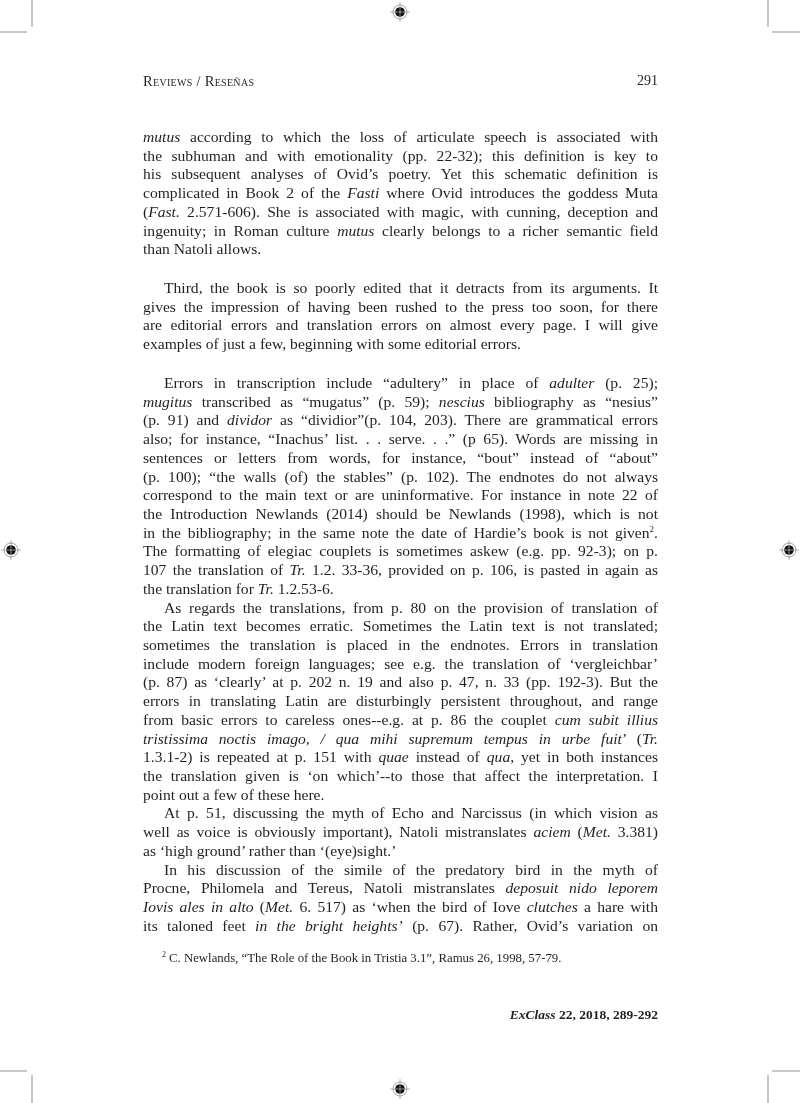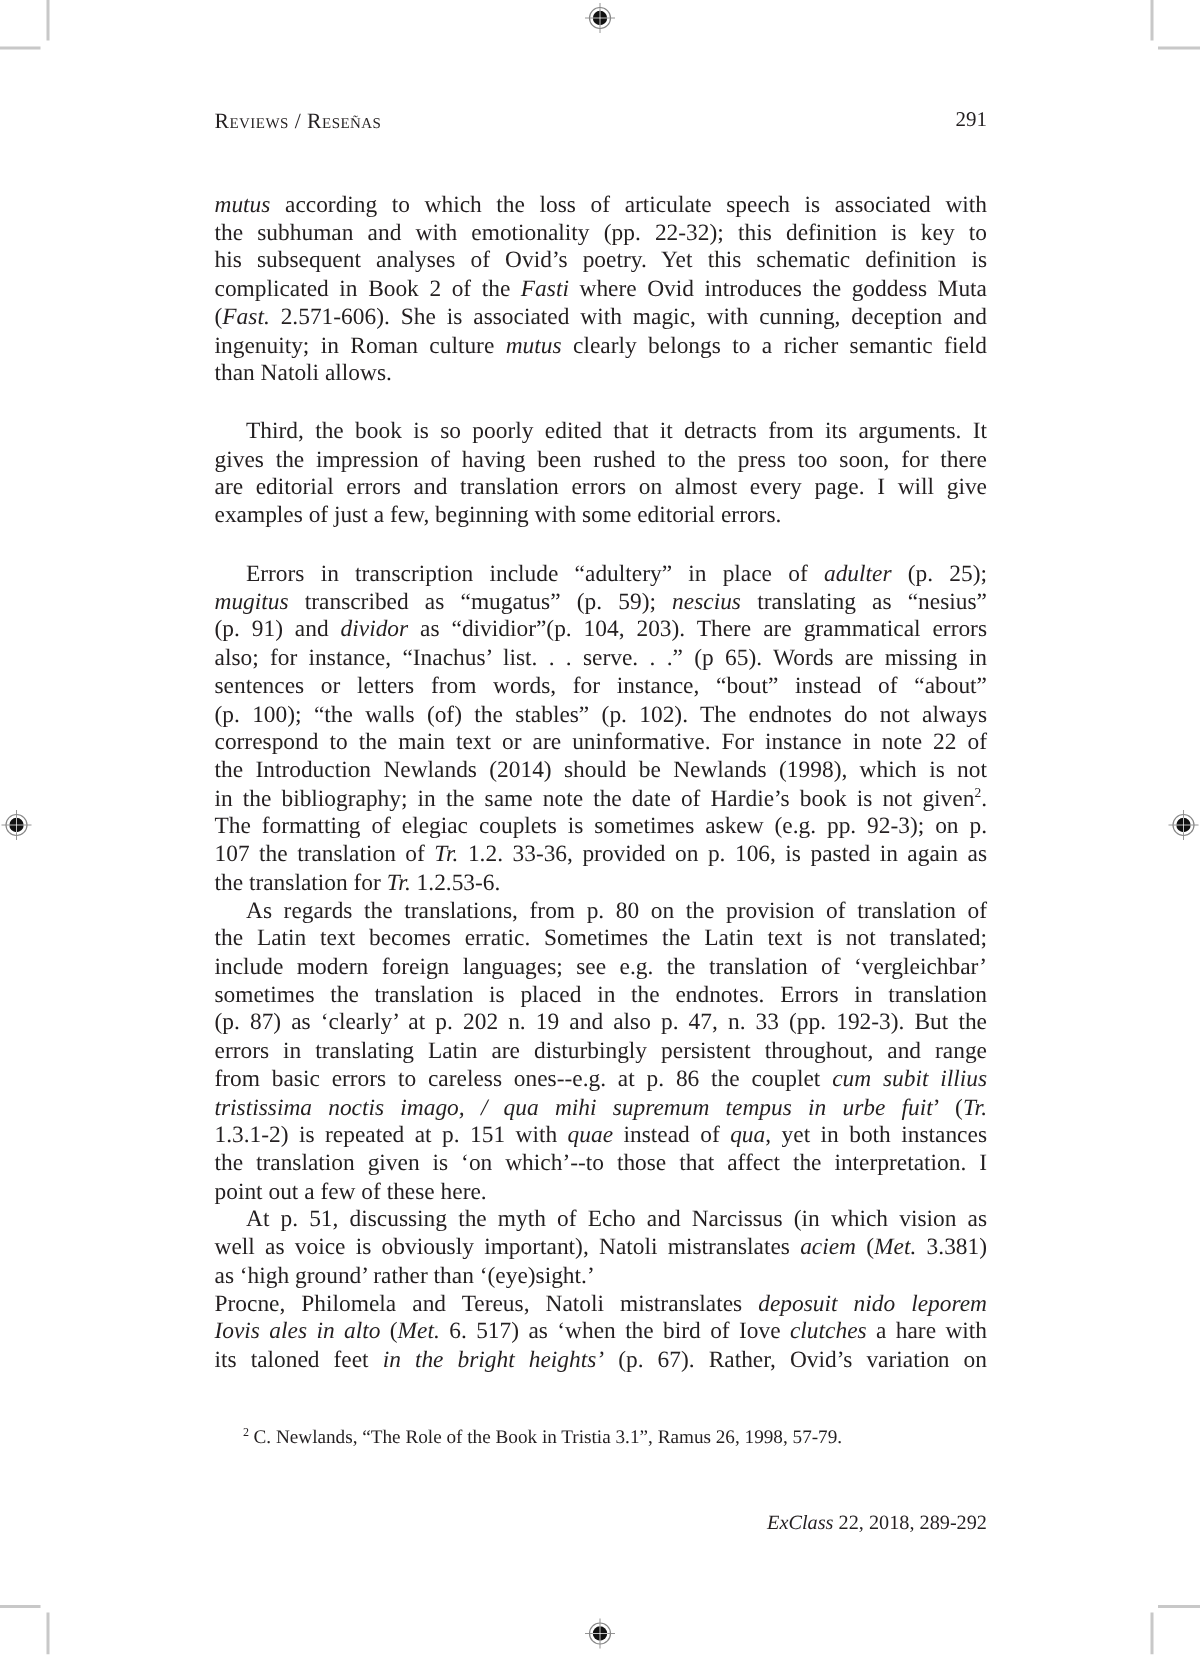--- a/index.html
+++ b/index.html
@@ -23,21 +23,21 @@
     font-size: 15.6px; line-height: 18.72px; text-align: justify;
   }
   .line { display: block; text-align: justify; text-align-last: justify; white-space: nowrap; overflow: visible; }
   .line.last { text-align-last: left; }
   .footnote {
     position: absolute; top: 947px; left: 162px; width: 500px;
     font-size: 12.8px; line-height: 16px;
   }
   .footnote sup { font-size: 8px; vertical-align: 5px; margin-right: 3px; }
   .citation {
-    position: absolute; top: 1007px; right: 142px; font-size: 13.5px; text-align: right;
+    position: absolute; top: 1007px; right: 142px; font-size: 13.5px; text-align: right; font-weight: bold;
   }
   i, em { font-style: italic; }
   sup.fnref { font-size: 9px; vertical-align: 6px; line-height: 0; }
 </style>
 </head>
 <body>
 
 <div class="crop" style="left:0;top:31px;width:27px;height:1.5px;"></div>
 <div class="crop" style="left:31px;top:0;width:1.5px;height:27px;"></div>
 <div class="crop" style="left:772px;top:31px;width:28px;height:1.5px;"></div>
@@ -91,45 +91,46 @@
     <span class="line"><span>his subsequent analyses of Ovid’s poetry. Yet this schematic definition is</span></span>
     <span class="line"><span>complicated in Book 2 of the </span><i>Fasti</i><span> where Ovid introduces the goddess Muta</span></span>
     <span class="line"><span>(</span><i>Fast.</i><span> 2.571-606).  She is associated with magic, with cunning, deception and</span></span>
     <span class="line"><span>ingenuity; in Roman culture </span><i>mutus</i><span> clearly belongs to a richer semantic field</span></span>
     <span class="line last"><span>than Natoli allows.</span></span>
     <span class="line" style="text-indent: 21px; margin-top: 20px;"><span>Third, the book is so poorly edited that it detracts from its arguments. It</span></span>
     <span class="line"><span>gives the impression of having been rushed to the press too soon, for there</span></span>
     <span class="line"><span>are editorial errors and translation errors on almost every page.  I will give</span></span>
     <span class="line last"><span>examples of just a few, beginning with some editorial errors.</span></span>
     <span class="line" style="text-indent: 21px; margin-top: 20px;"><span>Errors in transcription include “adultery” in place of </span><i>adulter</i><span> (p. 25);</span></span>
-    <span class="line"><i>mugitus</i><span> transcribed as “mugatus” (p. 59); </span><i>nescius</i><span> translating as “nesius”</span></span>
+    <span class="line"><i>mugitus</i><span> transcribed as “mugatus” (p. 59); </span><i>nescius</i><span> bibliography as “nesius”</span></span>
     <span class="line"><span>(p. 91) and </span><i>dividor</i><span> as “dividior”(p. 104, 203). There are grammatical errors</span></span>
     <span class="line"><span>also; for instance,  “Inachus’ list. . . serve. . .” (p 65). Words are missing in</span></span>
     <span class="line"><span>sentences or letters from words, for instance, “bout” instead of “about”</span></span>
     <span class="line"><span>(p. 100); “the walls (of) the stables” (p. 102).  The endnotes do not always</span></span>
     <span class="line"><span>correspond to the main text or are uninformative. For instance in note 22 of</span></span>
     <span class="line"><span>the Introduction Newlands (2014) should be Newlands (1998), which is not</span></span>
     <span class="line"><span>in the bibliography; in the same note the date of Hardie’s book is not given</span><sup class="fnref">2</sup><span>.</span></span>
     <span class="line"><span>The formatting of elegiac couplets is sometimes askew (e.g. pp. 92-3); on p.</span></span>
     <span class="line"><span>107 the translation of </span><i>Tr.</i><span> 1.2. 33-36, provided on p. 106, is pasted in again as</span></span>
     <span class="line last"><span>the translation for </span><i>Tr.</i><span> 1.2.53-6.</span></span>
     <span class="line" style="text-indent: 21px;"><span>As regards the translations, from p. 80 on the provision of translation of</span></span>
     <span class="line"><span>the Latin text becomes erratic. Sometimes the Latin text is not translated;</span></span>
+    <span class="line"><span>sometimes the translation is placed in the endnotes.  Errors in translation</span></span>
     <span class="line"><span>include modern foreign languages; see e.g. the translation of ‘vergleichbar’</span></span>
-    <span class="line"><span>sometimes the translation is placed in the endnotes.  Errors in translation</span></span>
     <span class="line"><span>(p. 87) as ‘clearly’ at p. 202 n. 19 and also p. 47, n. 33 (pp. 192-3). But the</span></span>
     <span class="line"><span>errors in translating Latin are disturbingly persistent throughout, and range</span></span>
     <span class="line"><span>from basic errors to careless ones--e.g. at p.  86 the couplet </span><i>cum subit illius</i></span>
     <span class="line"><i>tristissima noctis imago, / qua mihi supremum tempus in urbe fuit</i><span>’ (</span><i>Tr.</i></span>
     <span class="line"><span>1.3.1-2) is repeated at p. 151 with </span><i>quae</i><span> instead of </span><i>qua</i><span>, yet in both instances</span></span>
     <span class="line"><span>the translation given is ‘on which’--to those that affect the interpretation.  I</span></span>
     <span class="line last"><span>point out a few of these here.</span></span>
     <span class="line" style="text-indent: 21px;"><span>At p. 51, discussing the myth of Echo and Narcissus (in which vision as</span></span>
     <span class="line"><span>well as voice is obviously important), Natoli mistranslates </span><i>aciem</i><span> (</span><i>Met.</i><span> 3.381)</span></span>
     <span class="line last"><span>as ‘high ground’ rather than ‘(eye)sight.’</span></span>
+    <span class="line" style="text-indent: 21px;"><span>In his discussion of the simile of the predatory bird in the myth of</span></span>
     <span class="line"><span>Procne, Philomela and Tereus, Natoli mistranslates </span><i>deposuit nido leporem</i></span>
     <span class="line"><i>Iovis ales in alto</i><span> (</span><i>Met.</i><span> 6. 517) as ‘when the bird of Iove </span><i>clutches</i><span> a hare with</span></span>
     <span class="line"><span>its taloned feet </span><i>in the bright heights’</i><span> (p. 67). Rather, Ovid’s variation on</span></span>
   </div>
 
 <div class="footnote">
   <sup>2</sup><span>C. Newlands, “The Role of the Book in Tristia 3.1”, Ramus 26, 1998, 57-79.</span>
 </div>
 
 <div class="citation">

